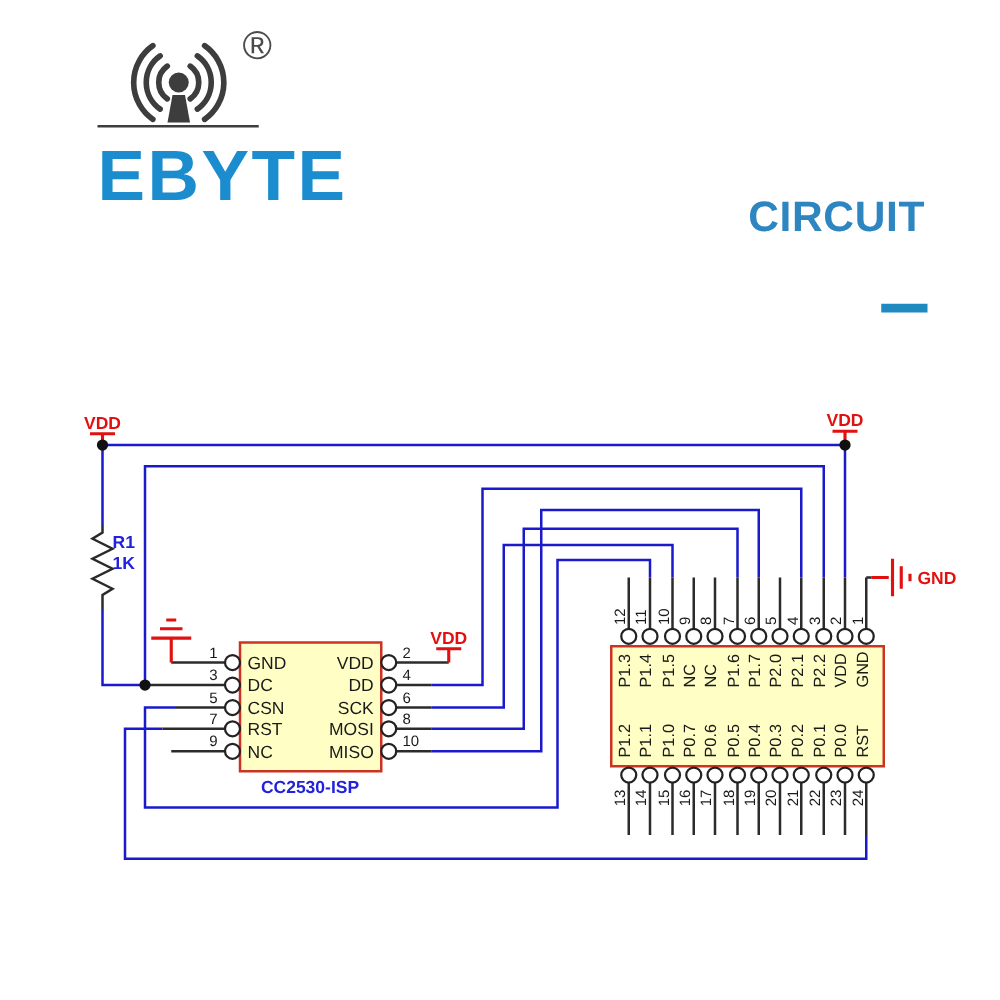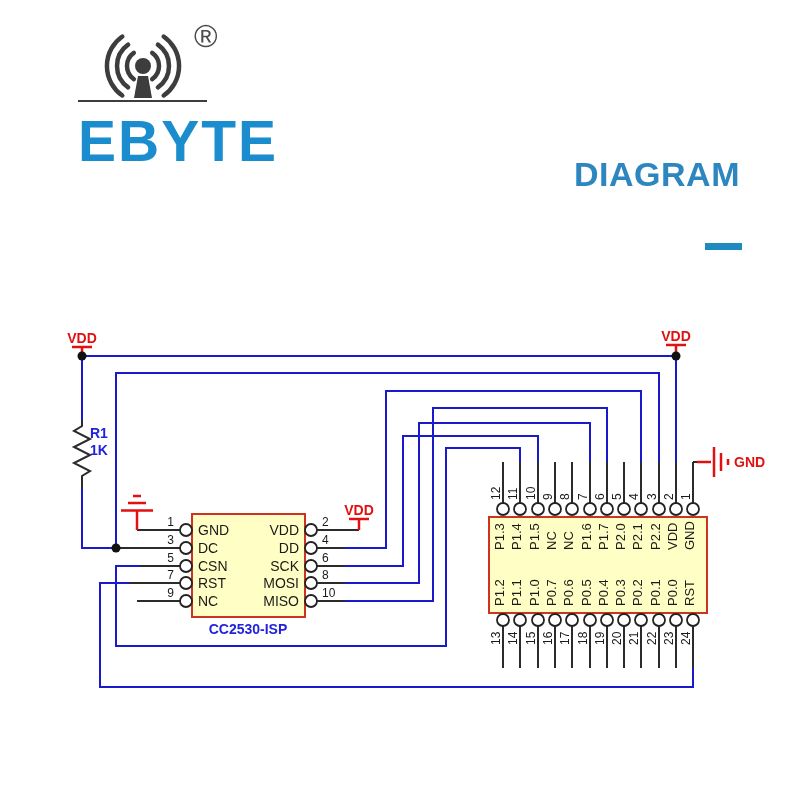--- a/index.html
+++ b/index.html
@@ -44,21 +44,21 @@
       </g>
       <circle cx="143" cy="66" r="8" fill="#3d3d3d"></circle>
       <path d="M138,76 L148,76 L152,98 L134,98 Z" fill="#3d3d3d"></path>
       <path d="M78,101 H207" stroke="#3d3d3d" stroke-width="2"></path>
       <text class="reg" x="194" y="47">®</text>
     </svg>
     <div class="brand-name">EBYTE</div>
   </div>
 
   <div class="headline">
-    <div>DIAGRAM</div>
+    <div>CIRCUIT</div>
   </div>
   <div class="headline-bar"></div>
 
   <svg class="schematic" width="800" height="800" viewBox="0 0 800 800">
 
     <g>
       <path class="w" d="M82,356 H676"></path>
       <path class="w" d="M82,356 V420"></path>
       <path class="w" d="M82,488 V548 H116"></path>
       <path class="w" d="M116,548 V373 H659 V462"></path>

